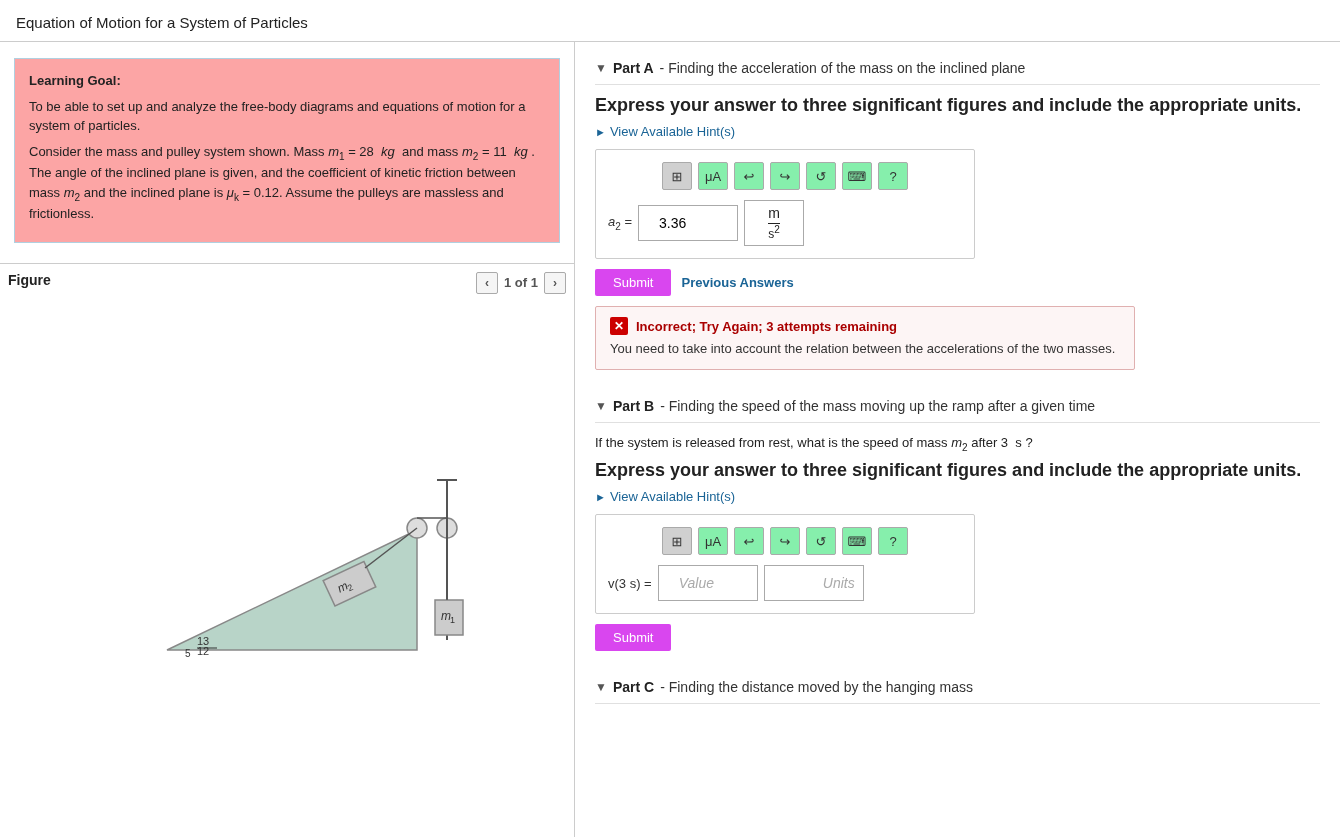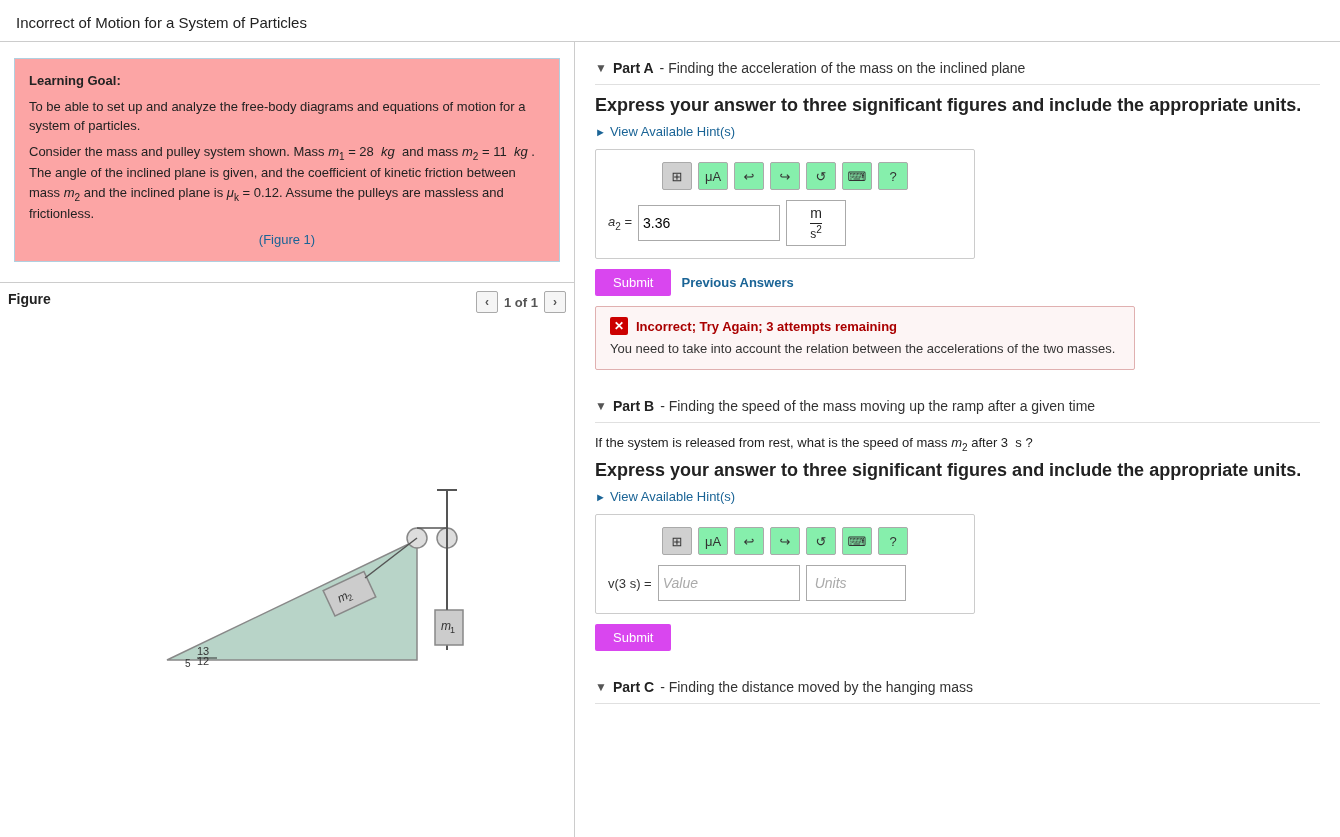--- a/index.html
+++ b/index.html
@@ -203,39 +203,40 @@
     }
 
     .equation-label {
       font-size: 13px;
       color: #333;
       white-space: nowrap;
     }
 
     .value-input {
       border: 1px solid #aaa;
-      padding: 4px 4px;
-      font-size: 14px;
-      width: 142px;
+      padding: 4px 20px;
+      font-size: 14px;
+      width: 100px;
       height: 36px;
       outline: none;
     }
 
     .value-input::placeholder {
       color: #aaa;
       font-style: italic;
     }
 
     .units-input {
       border: 1px solid #aaa;
       padding: 4px 8px;
       font-size: 14px;
       width: 100px;
       height: 36px;
       outline: none;
+      text-align: right;
     }
 
     .units-input::placeholder {
       color: #aaa;
       font-style: italic;
     }
 
     .fraction-unit {
       display: inline-flex;
       flex-direction: column;
@@ -331,32 +332,31 @@
       gap: 6px;
       font-size: 14px;
       padding: 8px 0;
       border-bottom: 1px solid #e0e0e0;
       margin-top: 10px;
     }
   </style>
 </head>
 <body>
 
-<div class="page-title">Incorrect of Motion for a System of Particles</div>
+<div class="page-title">Equation of Motion for a System of Particles</div>
 
 <div class="main-layout">
 
   <div class="left-panel">
     <div class="learning-goal-box">
       <div class="lg-title">Learning Goal:</div>
       <p>To be able to set up and analyze the free-body diagrams and equations of motion for a system of particles.</p>
       <p>
         Consider the mass and pulley system shown. Mass <i>m</i><sub>1</sub> = 28 &nbsp;<i>kg</i>&nbsp; and mass <i>m</i><sub>2</sub> = 11 &nbsp;<i>kg</i>&nbsp;. The angle of the inclined plane is given, and the coefficient of kinetic friction between mass <i>m</i><sub>2</sub> and the inclined plane is <i>μ</i><sub>k</sub> = 0.12. Assume the pulleys are massless and frictionless.
       </p>
-      <div class="figure-link">(Figure 1)</div>
     </div>
 
     <div class="figure-section">
       <div class="figure-header">
         <span>Figure</span>
         <div class="figure-nav">
           <div class="nav-arrow">‹</div>
           <span>1 of 1</span>
           <div class="nav-arrow">›</div>
         </div>

